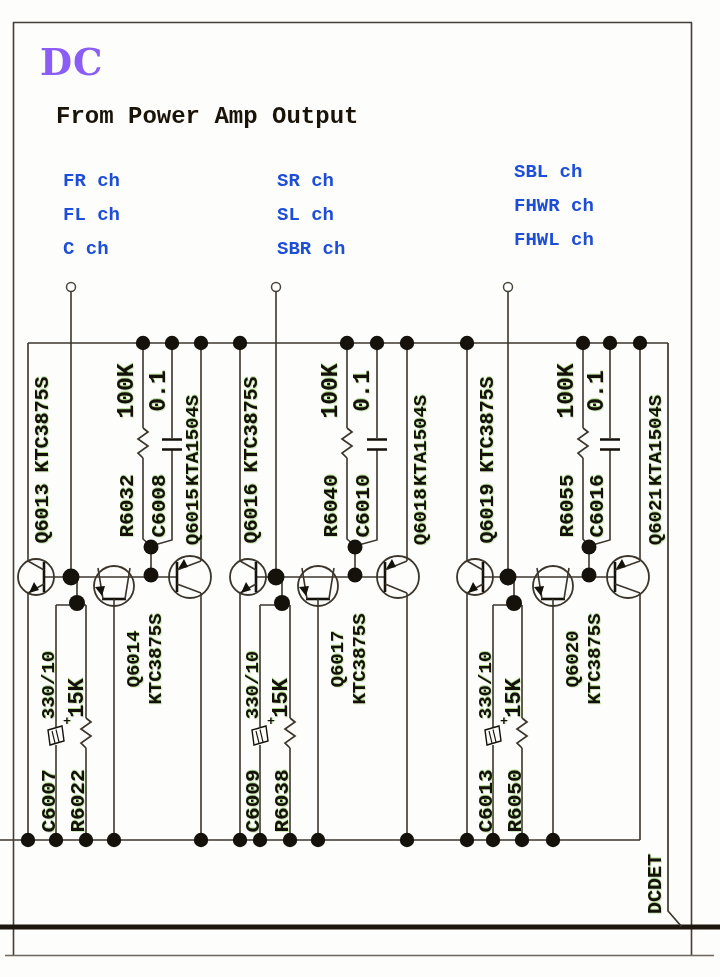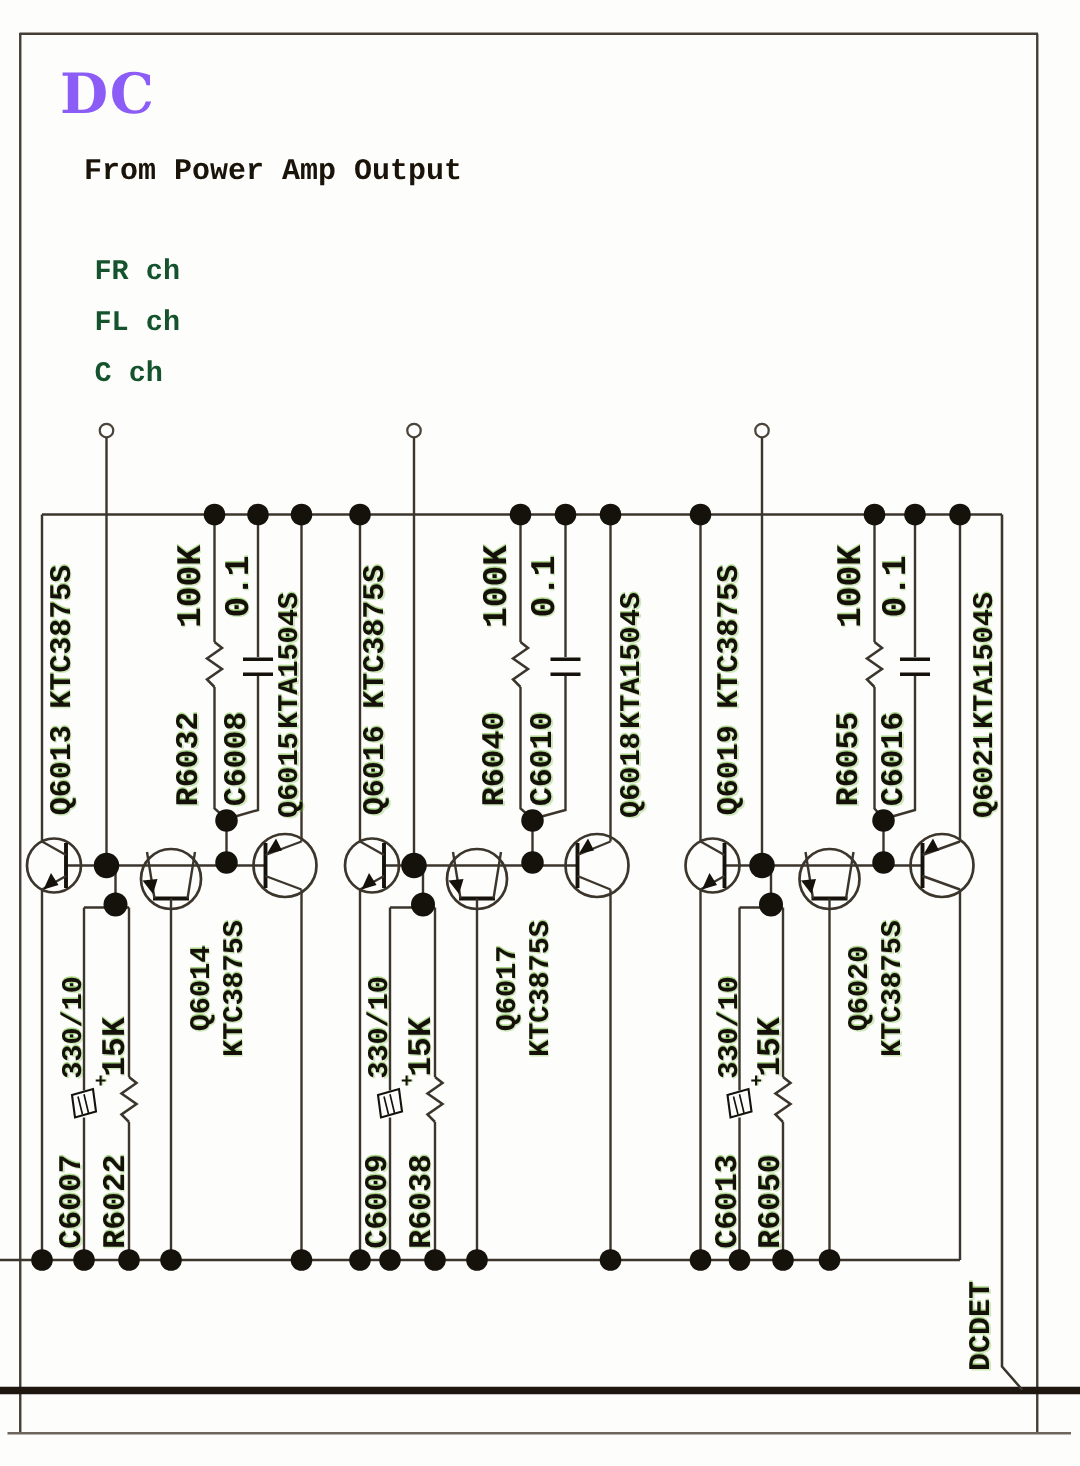--- a/index.html
+++ b/index.html
@@ -2,21 +2,21 @@
 <html><head>
 <meta charset="utf-8">
 <style>
   html,body{margin:0;padding:0;background:#ffffff;}
   .page{position:relative;width:720px;height:977px;background:#fdfdfb;overflow:hidden;
         font-family:"Liberation Mono",monospace;}
   .ttl{position:absolute;font-family:"DejaVu Serif",serif;font-weight:bold;
        color:#8b5cf6;letter-spacing:1px;}
   .txt{position:absolute;font-weight:bold;color:#1a1309;white-space:pre;}
   .chcol{position:absolute;}
-  .chrow{font-weight:bold;color:#14532d;font-size:19px;line-height:24px;margin-bottom:10px;white-space:pre;}
+  .chrow{font-weight:bold;color:#1d4ed8;font-size:19px;line-height:24px;margin-bottom:10px;white-space:pre;}
   .rlab{position:absolute;font-weight:bold;color:#15110a;white-space:pre;text-align:center;
         transform:translate(-50%,-50%) rotate(-90deg);
         text-shadow:1px 0 0 rgba(104,186,44,.55), -1px 1px 0 rgba(104,186,44,.30);}
   .rlab .pp{margin-left:.55em;}
   .rlab .tp{margin-left:.12em;}
   .plus{position:absolute;font-weight:bold;color:#15110a;font-size:13px;
         transform:translate(-50%,-50%);text-shadow:1px 0 0 rgba(104,186,44,.45);}
   svg{position:absolute;left:0;top:0;}
 </style>
 </head>
@@ -154,26 +154,36 @@
       <circle cx="522" cy="840" r="7.2" fill="#15110b"></circle>
       <circle cx="553" cy="840" r="7.2" fill="#15110b"></circle>
       <circle cx="508" cy="577" r="8.5" fill="#15110b"></circle>
       <circle cx="514" cy="603" r="8" fill="#15110b"></circle>
       <circle cx="589" cy="547" r="7.5" fill="#15110b"></circle>
       <circle cx="589" cy="575" r="7.5" fill="#15110b"></circle>
     </svg>
 
   <div class="ttl" style="left:40px;top:40px;font-size:37px;">DC</div>
 
-  <div class="txt" style="left:56px;top:103px;font-size:20px;">From Power Amp Output</div>
+  <div class="txt" style="left:56px;top:103px;font-size:24px;">From Power Amp Output</div>
 
   <div class="chcol" style="left:63px;top:169px;">
     <div class="chrow">FR ch</div>
     <div class="chrow">FL ch</div>
     <div class="chrow">C ch</div>
+  </div>
+  <div class="chcol" style="left:277px;top:169px;">
+    <div class="chrow">SR ch</div>
+    <div class="chrow">SL ch</div>
+    <div class="chrow">SBR ch</div>
+  </div>
+  <div class="chcol" style="left:514px;top:160px;">
+    <div class="chrow">SBL ch</div>
+    <div class="chrow">FHWR ch</div>
+    <div class="chrow">FHWL ch</div>
   </div>
 
   <div id="labels">
       <div class="rlab" style="left: 42px; top: 460px; font-size: 20px;"><span>Q6013</span><span class="pp">KTC3875S</span></div>
       <div class="rlab" style="left: 193px; top: 470px; font-size: 19px;"><span>Q6015</span><span class="tp">KTA1504S</span></div>
       <div class="rlab" style="left: 134px; top: 659px; font-size: 19px;"><span>Q6014</span></div>
       <div class="rlab" style="left: 156px; top: 659px; font-size: 19px;"><span>KTC3875S</span></div>
       <div class="rlab" style="left: 127px; top: 391px; font-size: 23px;"><span>100K</span></div>
       <div class="rlab" style="left: 127px; top: 506px; font-size: 21px;"><span>R6032</span></div>
       <div class="rlab" style="left: 159px; top: 391px; font-size: 23px;"><span>0.1</span></div>

